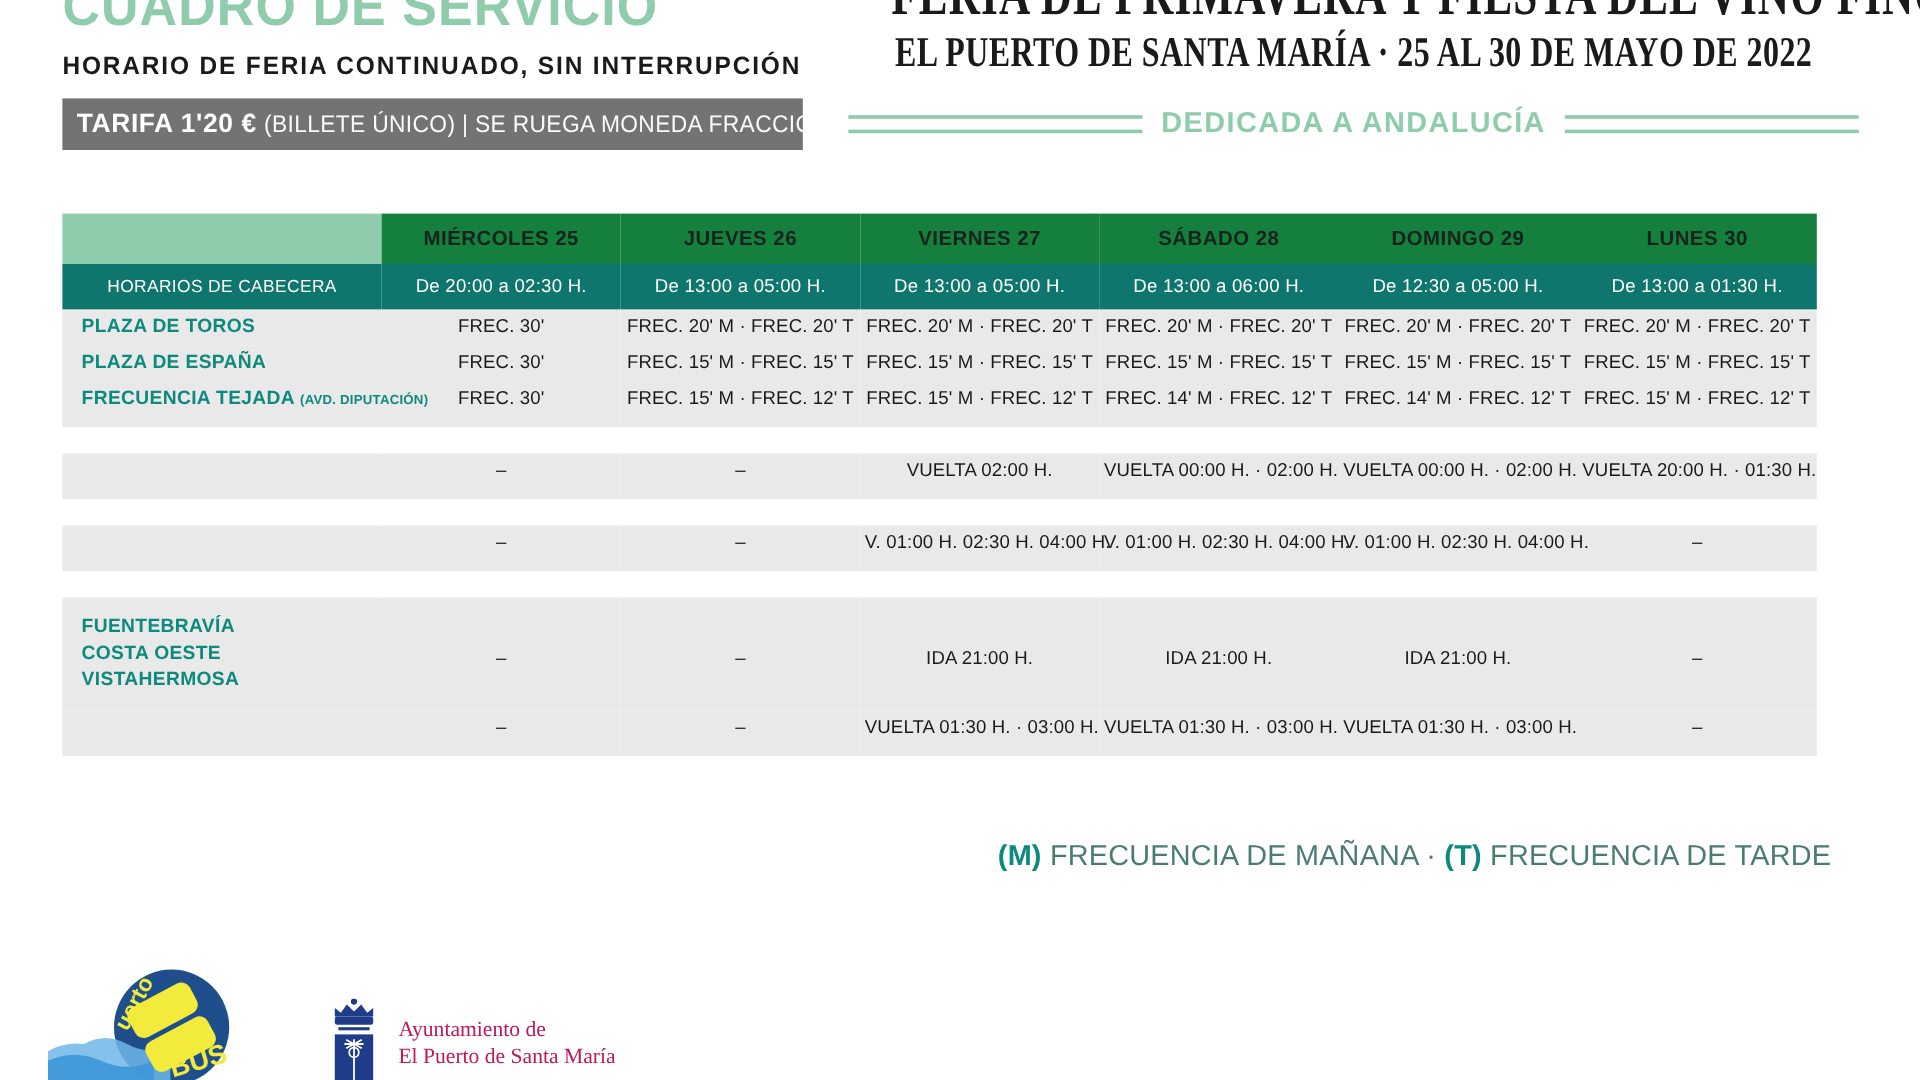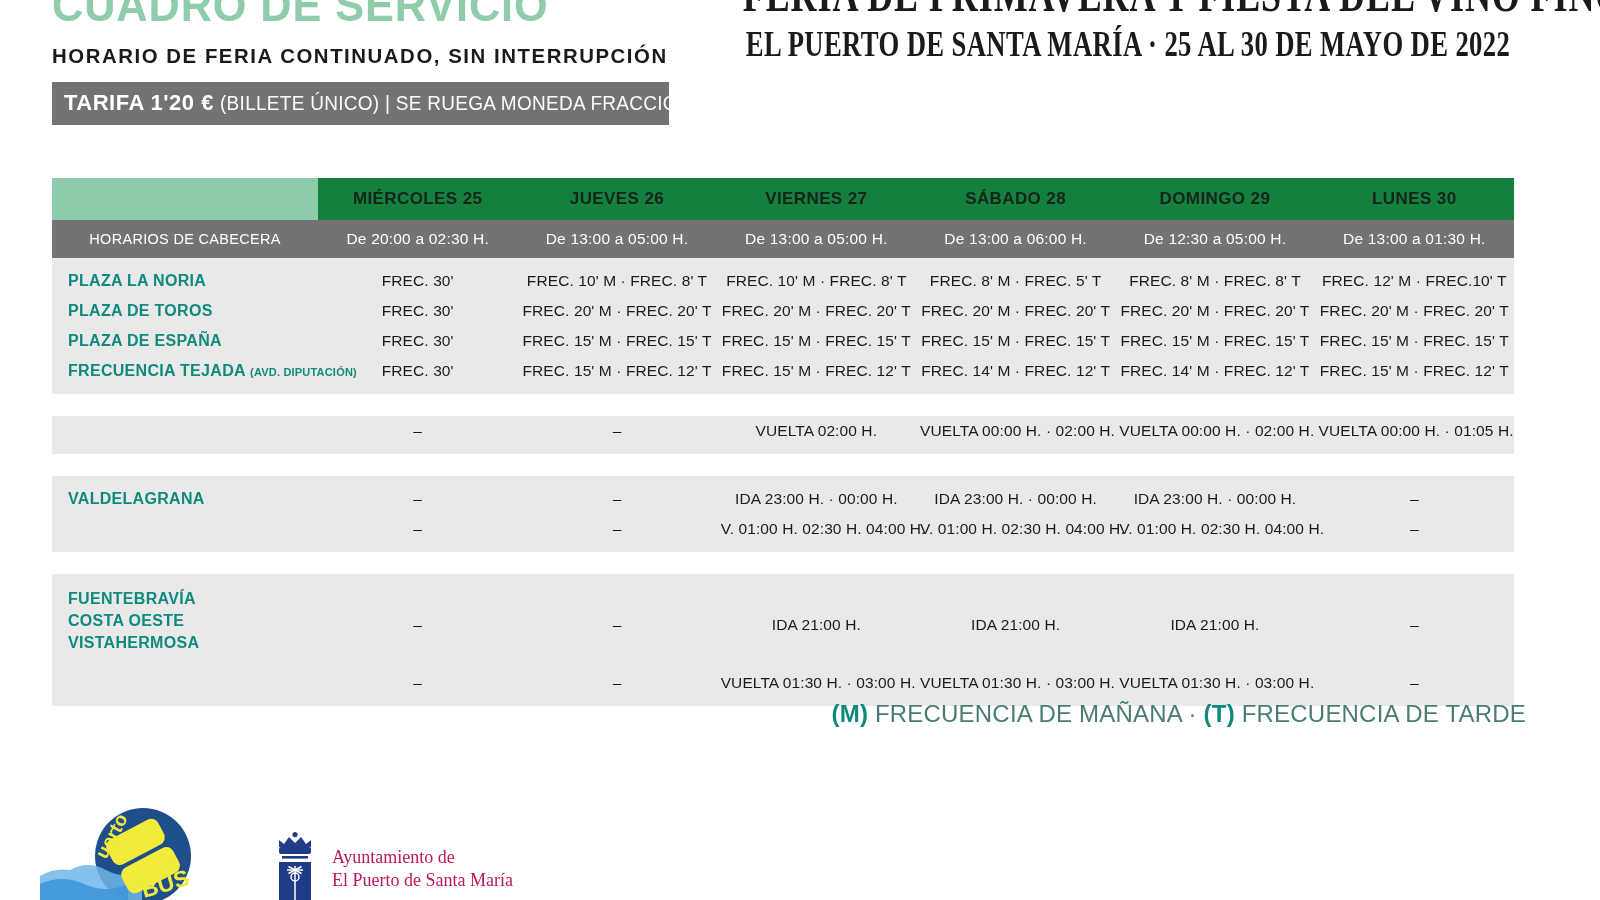--- a/index.html
+++ b/index.html
@@ -148,21 +148,21 @@
     font-weight: bold;
     font-size: 17px;
     letter-spacing: 0.4px;
     padding: 11px 4px 11px 4px;
     text-align: center;
     vertical-align: middle;
   }
   .row-days th.lbl { background: #8ECCAB; }
 
   .row-head td {
-    background: #737373;
+    background: #0f766e;
     color: #ffffff;
     font-size: 15.5px;
     padding: 10px 4px;
     text-align: center;
     letter-spacing: 0.2px;
   }
   .row-head td.lbl {
     font-size: 14.5px;
     text-align: center;
     letter-spacing: 0.3px;
@@ -259,20 +259,25 @@
     <div class="subtitle">HORARIO DE FERIA CONTINUADO, SIN INTERRUPCIÓN</div>
     <div class="fare-band">
       <span class="fare-strong">TARIFA 1'20 €</span>
       <span class="fare-rest">(BILLETE ÚNICO) | SE RUEGA MONEDA FRACCIONARIA</span>
     </div>
   </div>
 
   <div class="header-right">
     <div class="fair-name">FERIA DE PRIMAVERA Y FIESTA DEL VINO FINO</div>
     <div class="fair-place">EL PUERTO DE SANTA MARÍA · 25 AL 30 DE MAYO DE 2022</div>
+    <div class="dedication-row">
+      <div class="ded-rule"></div>
+      <div class="dedication-text">DEDICADA A ANDALUCÍA</div>
+      <div class="ded-rule"></div>
+    </div>
   </div>
 
 </div>
 
 <div class="table-wrap">
   <table class="sched">
     <colgroup>
       <col class="c-label">
         <col class="c-day">
         <col class="c-day">
@@ -299,29 +304,20 @@
       <tr class="row-head">
         <td class="lbl">HORARIOS DE CABECERA</td>
         <td>De 20:00 a 02:30 H.</td>
         <td>De 13:00 a 05:00 H.</td>
         <td>De 13:00 a 05:00 H.</td>
         <td>De 13:00 a 06:00 H.</td>
         <td>De 12:30 a 05:00 H.</td>
         <td>De 13:00 a 01:30 H.</td>
       </tr>
 
-      <tr class="band pad-top">
-        <td class="lbl">PLAZA LA NORIA</td>
-        <td>FREC. 30'</td>
-        <td>FREC. 10' M · FREC. 8' T</td>
-        <td>FREC. 10' M · FREC. 8' T</td>
-        <td>FREC. 8' M · FREC. 5' T</td>
-        <td>FREC. 8' M · FREC. 8' T</td>
-        <td>FREC. 12' M · FREC.10'  T</td>
-      </tr>
 
       <tr class="band">
         <td class="lbl">PLAZA DE TOROS</td>
         <td>FREC. 30'</td>
         <td>FREC. 20' M · FREC. 20' T</td>
         <td>FREC. 20' M · FREC. 20' T</td>
         <td>FREC. 20' M · FREC. 20' T</td>
         <td>FREC. 20' M · FREC. 20' T</td>
         <td>FREC. 20' M · FREC. 20' T</td>
       </tr>
@@ -354,36 +350,27 @@
         </tr>
 
 
       <tr class="band pad-bot">
         <td class="lbl"></td>
         <td>–</td>
         <td>–</td>
         <td>VUELTA 02:00 H.</td>
         <td>VUELTA 00:00 H. · 02:00 H.</td>
         <td>VUELTA 00:00 H. · 02:00 H.</td>
-        <td>VUELTA 00:00 H. · 01:05 H.</td>
+        <td>VUELTA 20:00 H. · 01:30 H.</td>
       </tr>
 
       <tr class="gap-row">
           <td colspan="7"></td>
         </tr>
 
-      <tr class="band pad-top">
-        <td class="lbl">VALDELAGRANA</td>
-        <td>–</td>
-        <td>–</td>
-        <td>IDA 23:00 H. · 00:00 H.</td>
-        <td>IDA 23:00 H. · 00:00 H.</td>
-        <td>IDA 23:00 H. · 00:00 H.</td>
-        <td>–</td>
-      </tr>
 
       <tr class="band pad-bot">
         <td class="lbl"></td>
         <td>–</td>
         <td>–</td>
         <td>V. 01:00 H. 02:30 H. 04:00 H.</td>
         <td>V. 01:00 H. 02:30 H. 04:00 H.</td>
         <td>V. 01:00 H. 02:30 H. 04:00 H.</td>
         <td>–</td>
       </tr>

